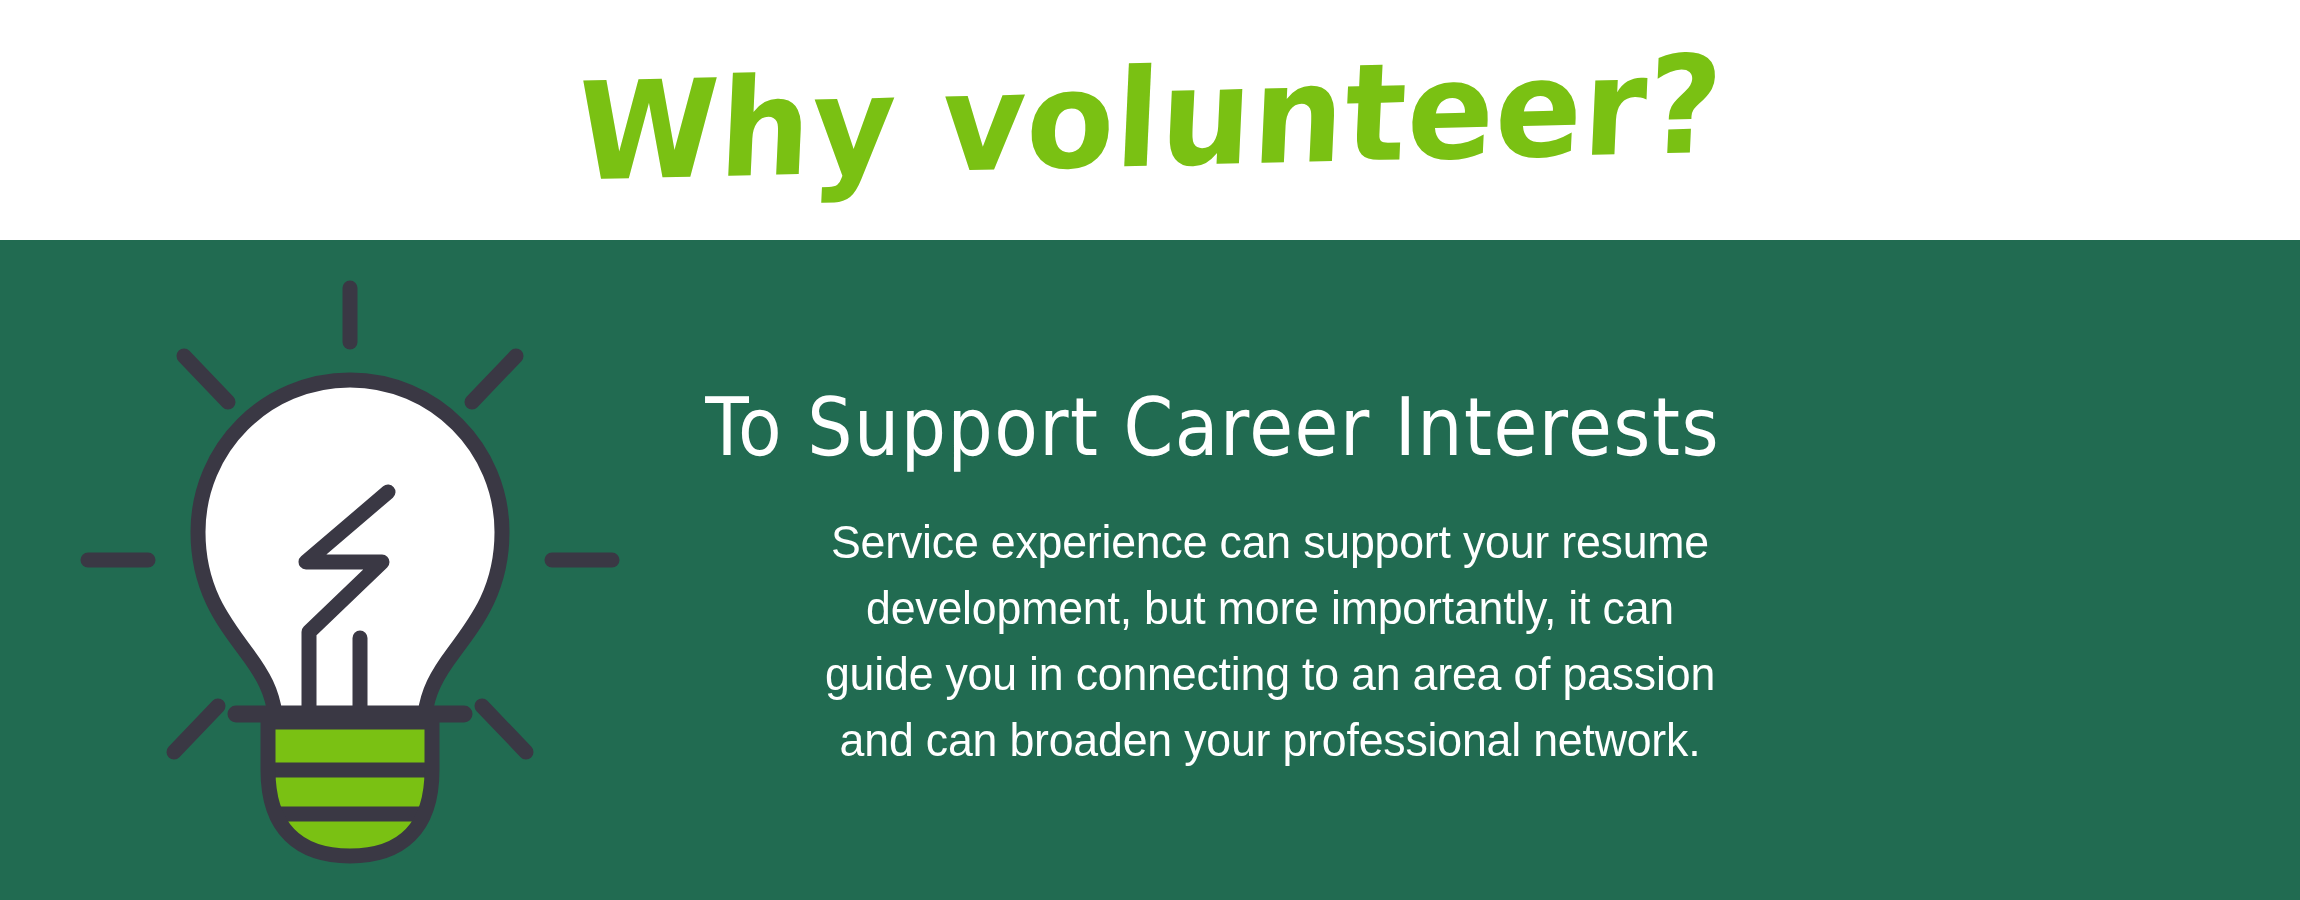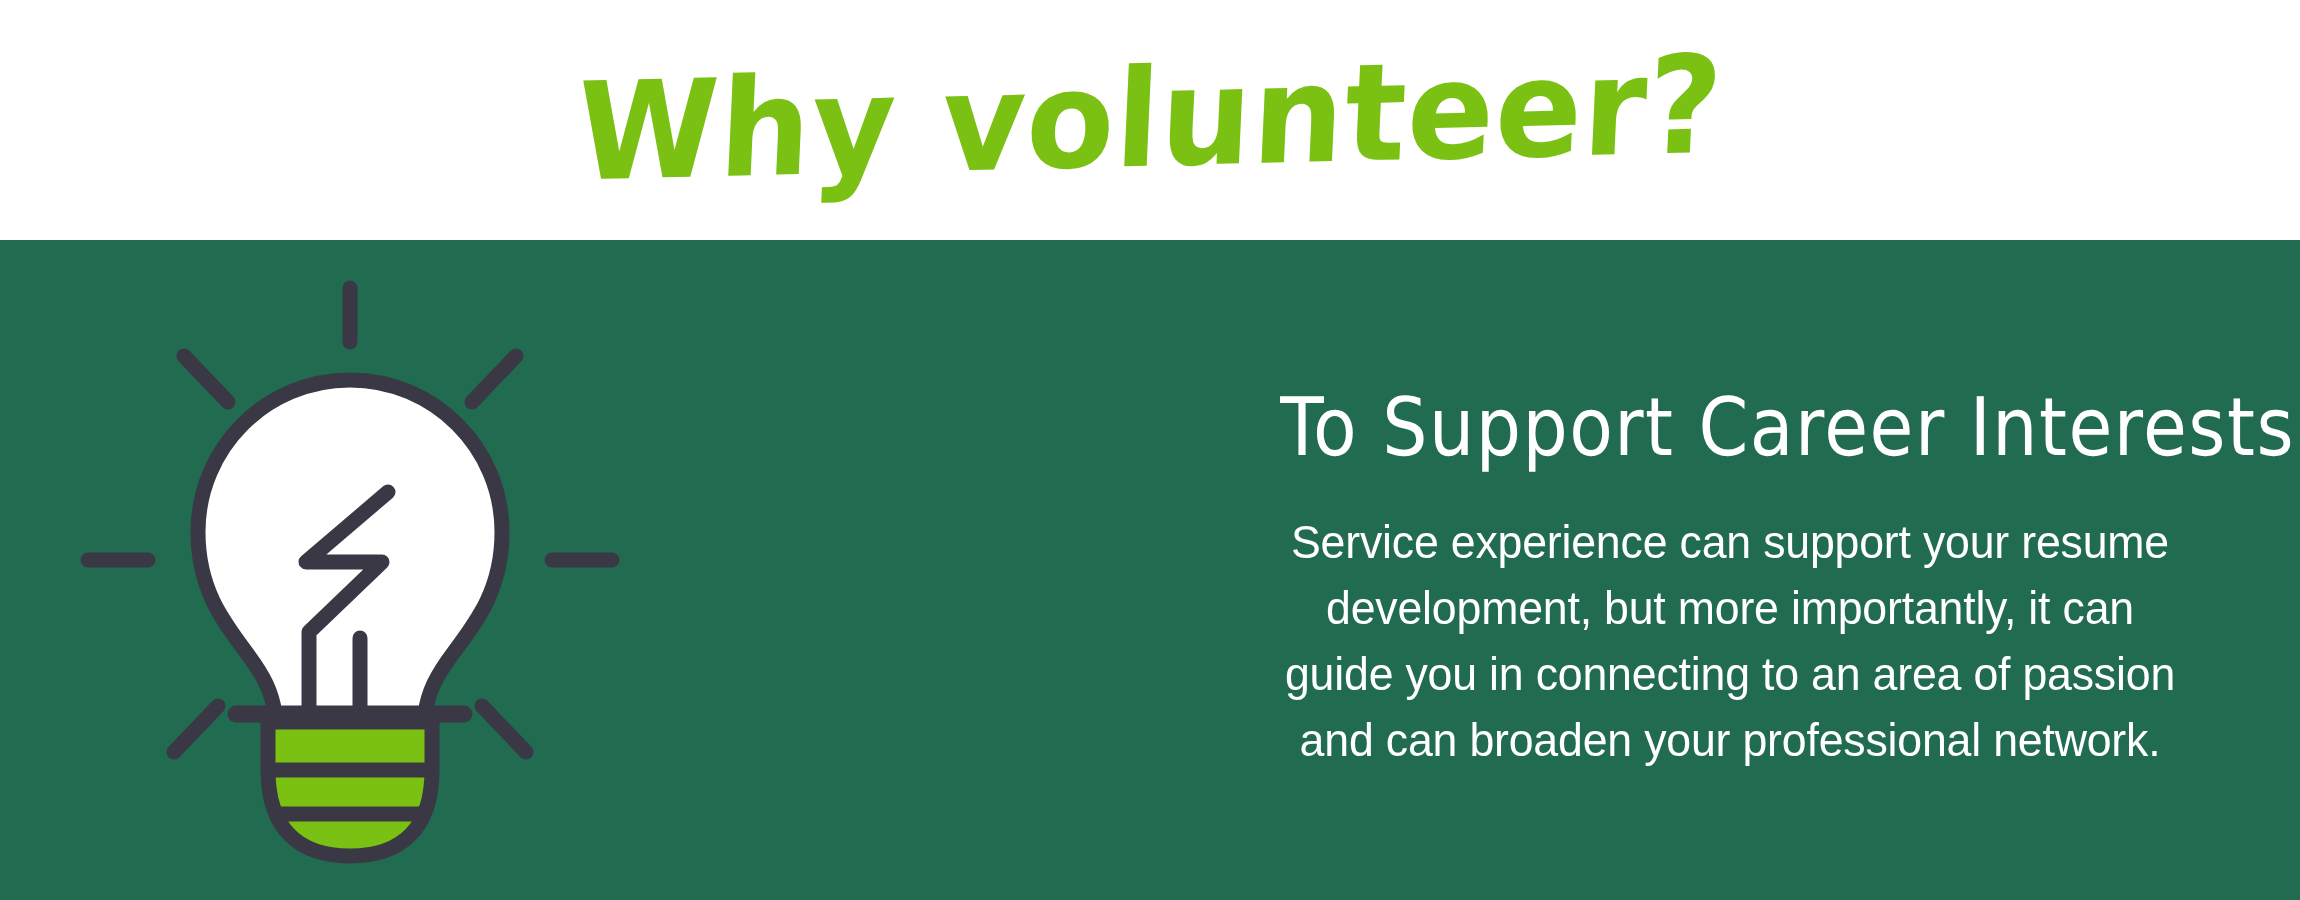--- a/index.html
+++ b/index.html
@@ -77,21 +77,21 @@
   }
 
   .text-col {
     position: absolute;
     left: 700px;
     top: 0;
     width: 1600px;
     height: 660px;
     display: flex;
     flex-direction: column;
-    align-items: flex-end;
+    align-items: flex-start;
     justify-content: center;
     padding-top: 24px;
     box-sizing: border-box;
   }
 
   .subhead {
     font-family: "DejaVu Sans", sans-serif;
     font-size: 72px;
     line-height: 1;
     font-weight: 400;

